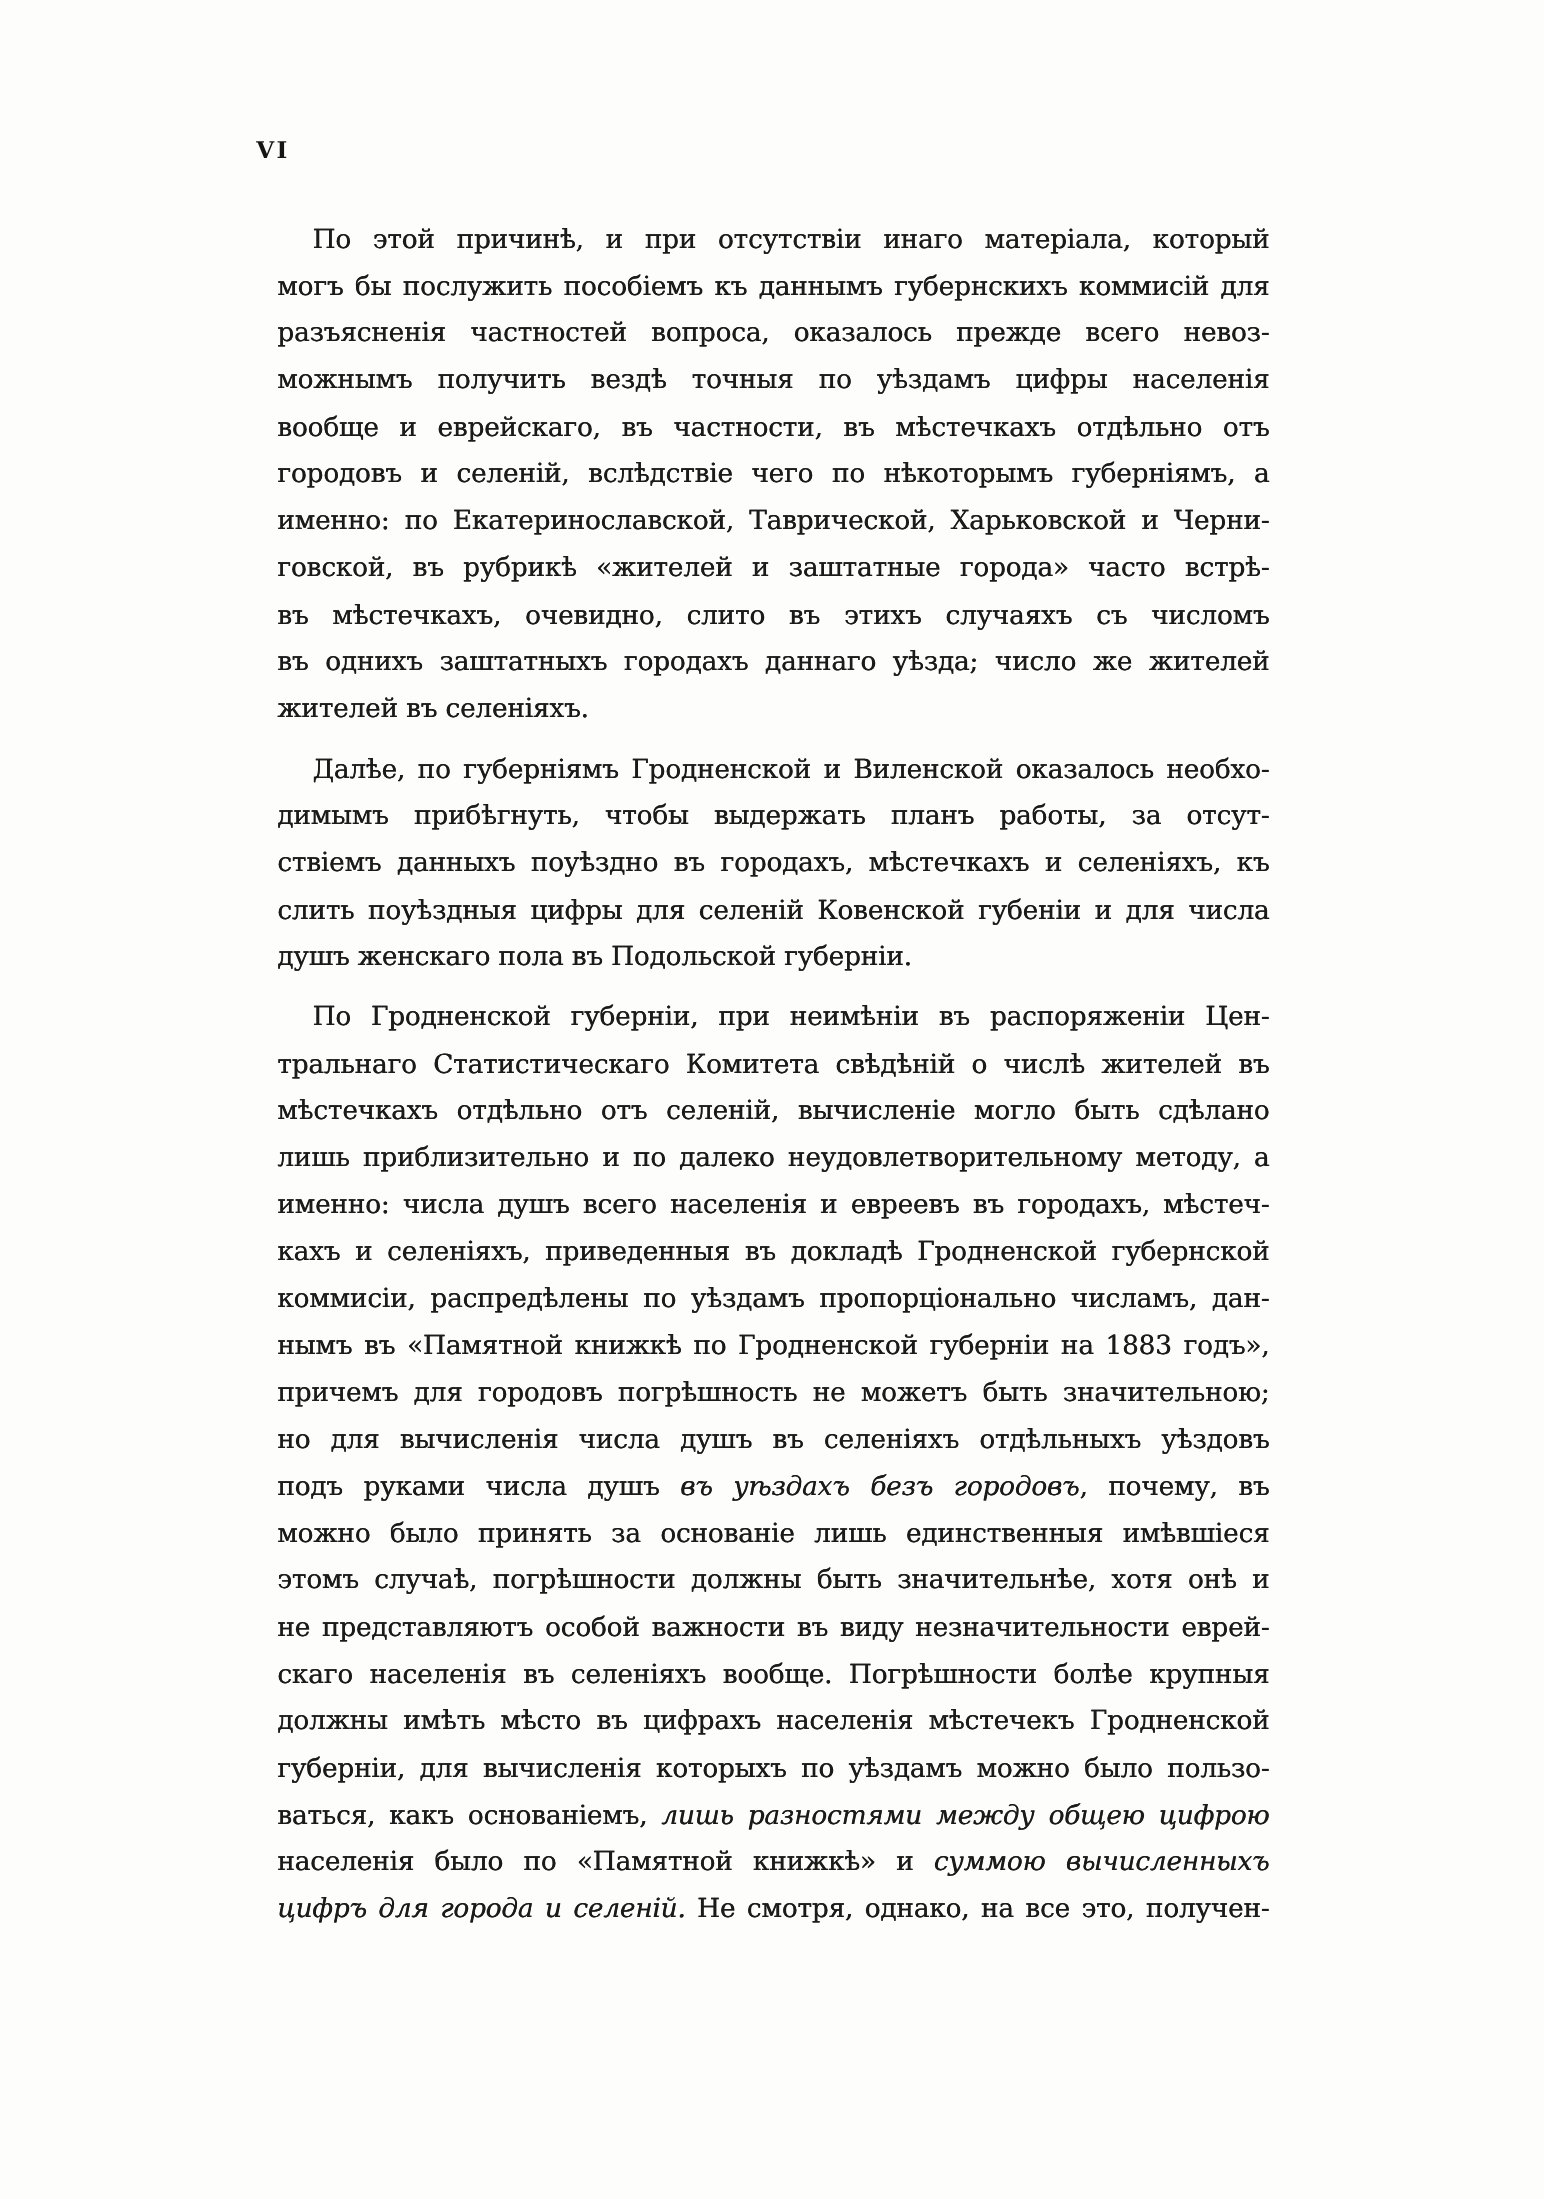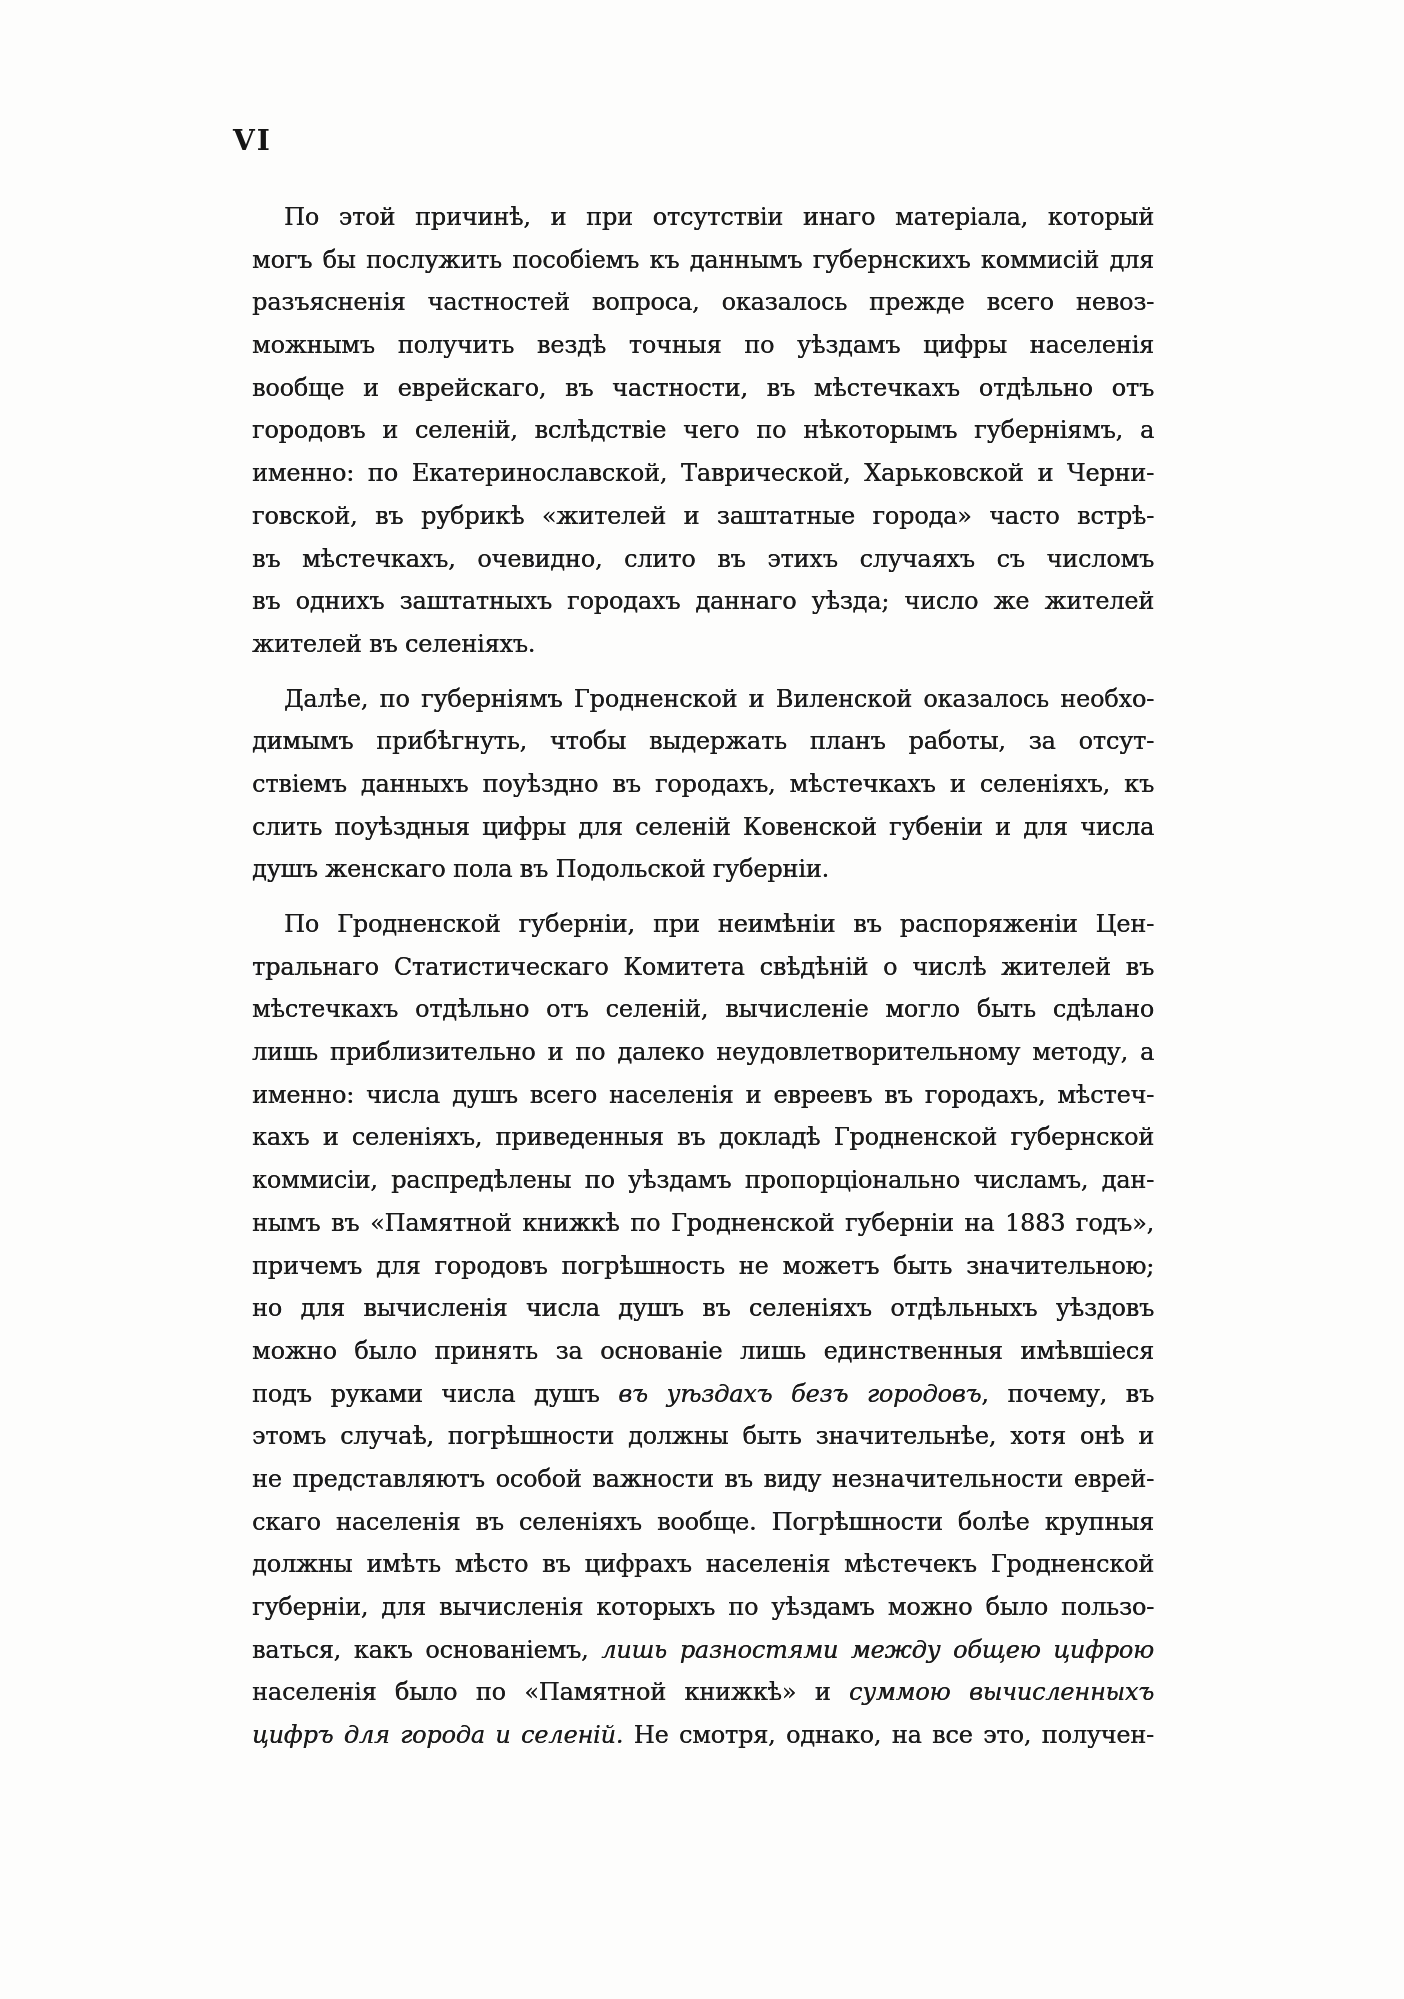--- a/index.html
+++ b/index.html
@@ -13,21 +13,21 @@
     height: 1999px;
     background: #fdfdfc;
     font-family: "DejaVu Serif", serif;
     color: #1b1b1b;
     overflow: hidden;
   }
   .page-number {
     position: absolute;
     left: 233px;
     top: 124px;
-    font-size: 28px;
+    font-size: 21px;
     font-weight: bold;
     letter-spacing: 2px;
     color: #151515;
   }
   .text-block {
     position: absolute;
     left: 240px;
     top: 184px;
     width: 926px;
   }
@@ -85,22 +85,22 @@
         <div class="line first"><span>По Гродненской губерніи, при неимѣніи въ распоряженіи Цен-</span></div>
         <div class="line"><span>тральнаго Статистическаго Комитета свѣдѣній о числѣ жителей въ</span></div>
         <div class="line"><span>мѣстечкахъ отдѣльно отъ селеній, вычисленіе могло быть сдѣлано</span></div>
         <div class="line"><span>лишь приблизительно и по далеко неудовлетворительному методу, а</span></div>
         <div class="line"><span>именно: числа душъ всего населенія и евреевъ въ городахъ, мѣстеч-</span></div>
         <div class="line"><span>кахъ и селеніяхъ, приведенныя въ докладѣ Гродненской губернской</span></div>
         <div class="line"><span>коммисіи, распредѣлены по уѣздамъ пропорціонально числамъ, дан-</span></div>
         <div class="line"><span>нымъ въ «Памятной книжкѣ по Гродненской губерніи на 1883 годъ»,</span></div>
         <div class="line"><span>причемъ для городовъ погрѣшность не можетъ быть значительною;</span></div>
         <div class="line"><span>но для вычисленія числа душъ въ селеніяхъ отдѣльныхъ уѣздовъ</span></div>
+        <div class="line"><span>подъ руками числа душъ </span><span class="em">въ уѣздахъ безъ городовъ</span><span>, почему, въ</span></div>
         <div class="line"><span>можно было принять за основаніе лишь единственныя имѣвшіеся</span></div>
-        <div class="line"><span>подъ руками числа душъ </span><span class="em">въ уѣздахъ безъ городовъ</span><span>, почему, въ</span></div>
         <div class="line"><span>этомъ случаѣ, погрѣшности должны быть значительнѣе, хотя онѣ и</span></div>
         <div class="line"><span>не представляютъ особой важности въ виду незначительности еврей-</span></div>
         <div class="line"><span>скаго населенія въ селеніяхъ вообще. Погрѣшности болѣе крупныя</span></div>
         <div class="line"><span>должны имѣть мѣсто въ цифрахъ населенія мѣстечекъ Гродненской</span></div>
         <div class="line"><span>губерніи, для вычисленія которыхъ по уѣздамъ можно было пользо-</span></div>
         <div class="line"><span>ваться, какъ основаніемъ, </span><span class="em">лишь разностями между общею цифрою</span></div>
         <div class="line"><span>населенія было по «Памятной книжкѣ» и </span><span class="em">суммою вычисленныхъ</span></div>
         <div class="line"><span class="em">цифръ для города и селеній.</span><span> Не смотря, однако, на все это, получен-</span></div>
       </div>
     </div>

